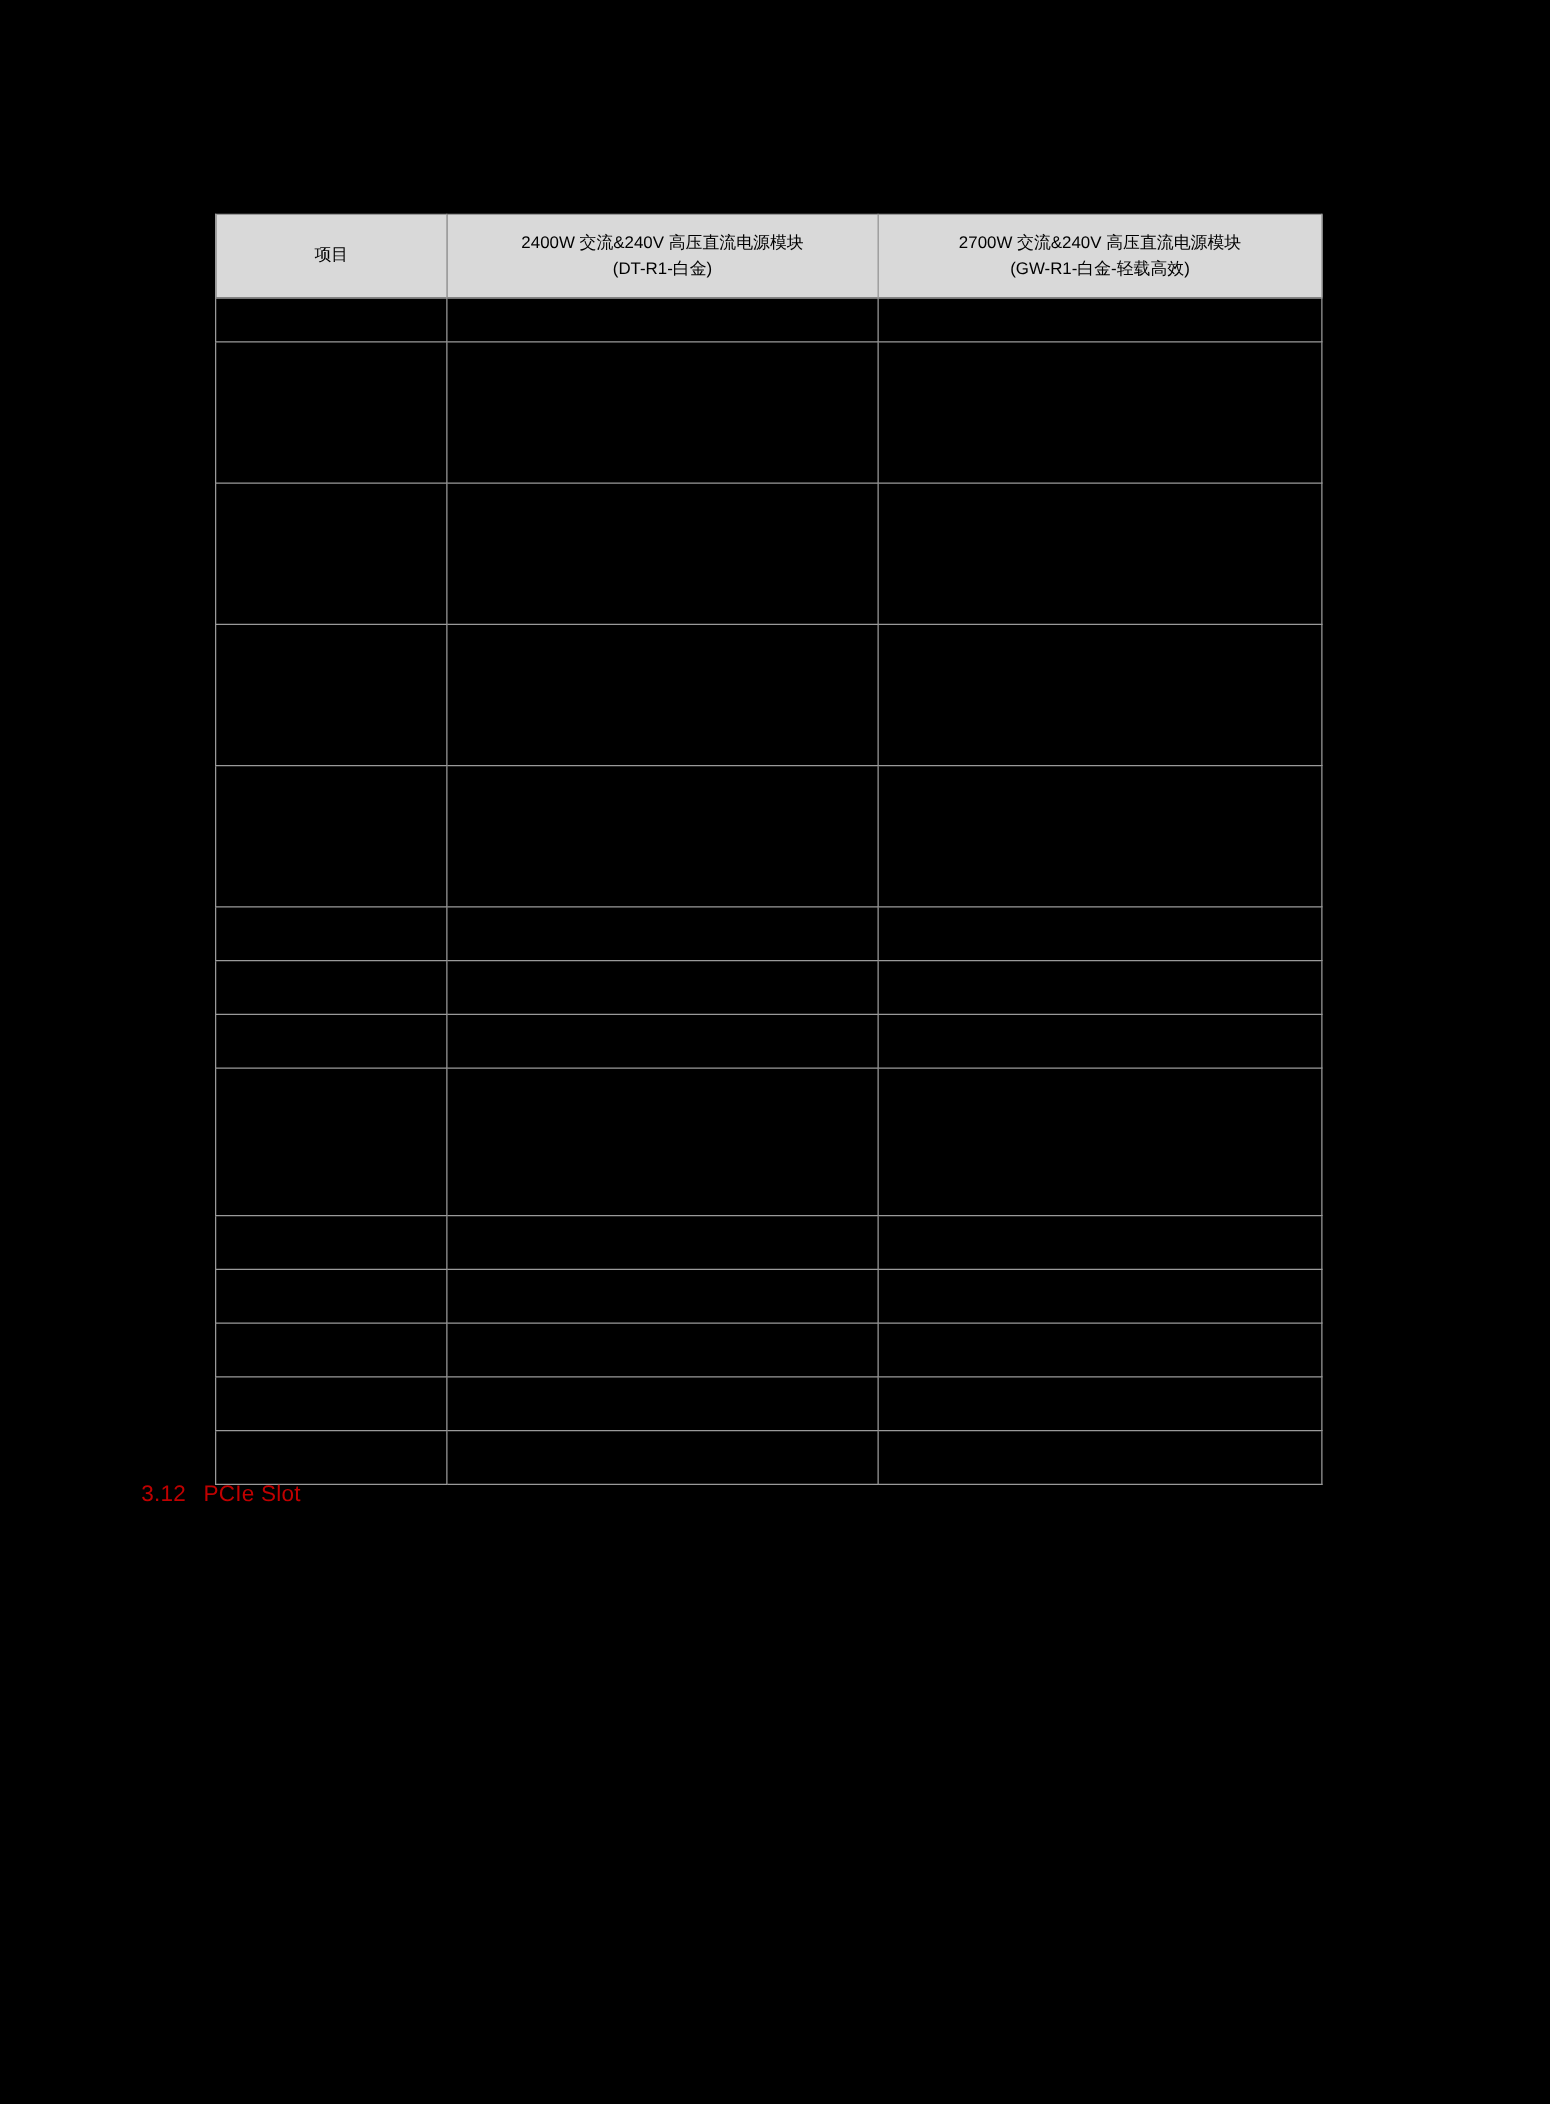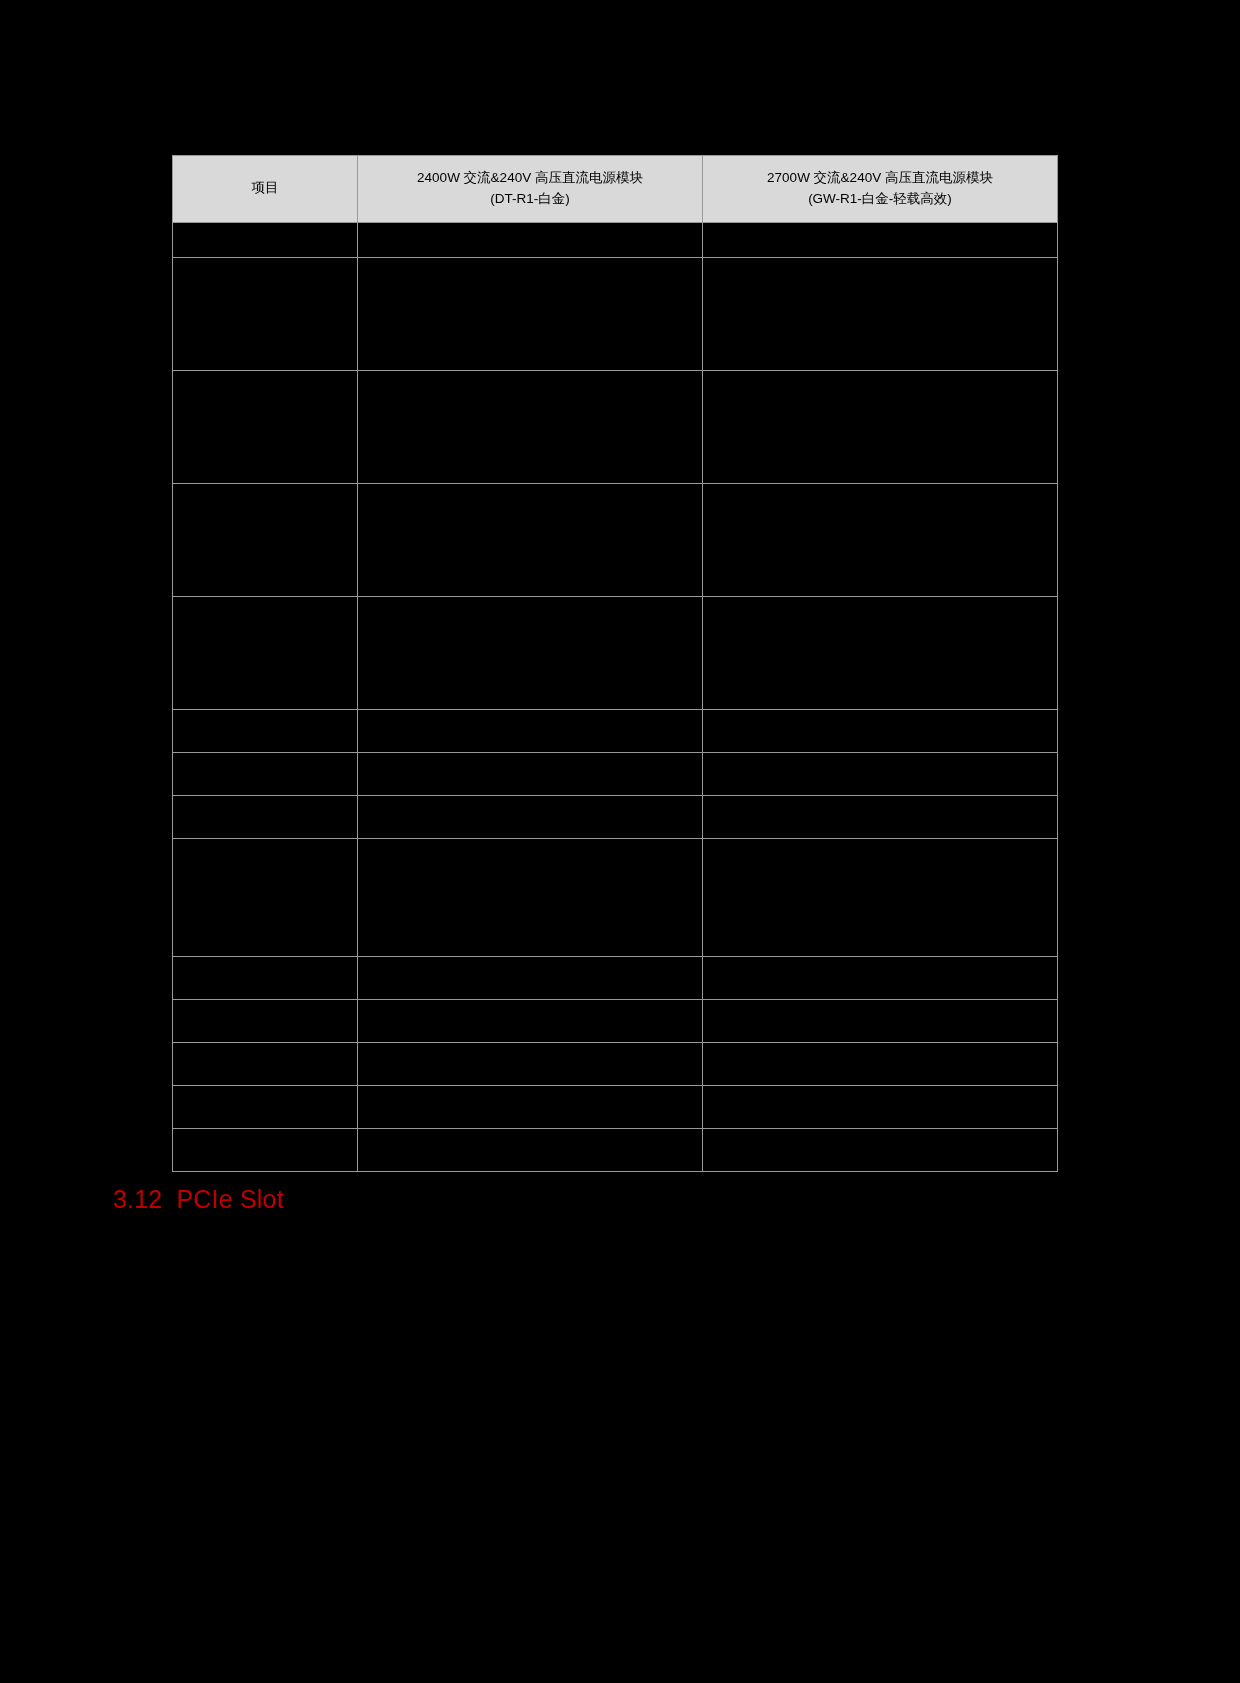--- a/index.html
+++ b/index.html
@@ -13,21 +13,21 @@
     position: relative;
     font-family: "Liberation Sans", sans-serif;
     color: #ffffff;
     overflow: hidden;
   }
 
   
   .spec-table {
     position: absolute;
     left: 172px;
-    top: 155px;
+    top: 171px;
     width: 885px;
     border-collapse: collapse;
     table-layout: fixed;
   }
   .spec-table col.c-item   { width: 185px; }
   .spec-table col.c-a      { width: 345px; }
   .spec-table col.c-b      { width: 355px; }
 
   .spec-table th,
   .spec-table td {
@@ -67,21 +67,21 @@
   .h-xs td { height: 22px; }
   .h-s  td { height: 30px; }
   .h-l  td { height: 100px; }
   .h-xl td { height: 105px; }
 
   
   .section-heading {
     position: absolute;
     left: 113px;
     top: 1185px;
-    font-size: 25px;
+    font-size: 18px;
     color: #c00000;
     letter-spacing: 0.2px;
     white-space: nowrap;
   }
   .section-heading .num {
     margin-right: 14px;
   }
 </style>
 </head>
 <body>

